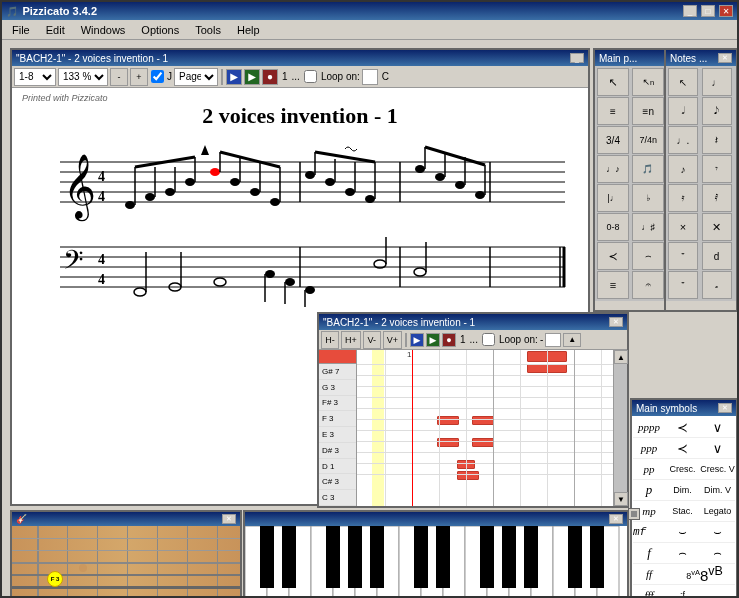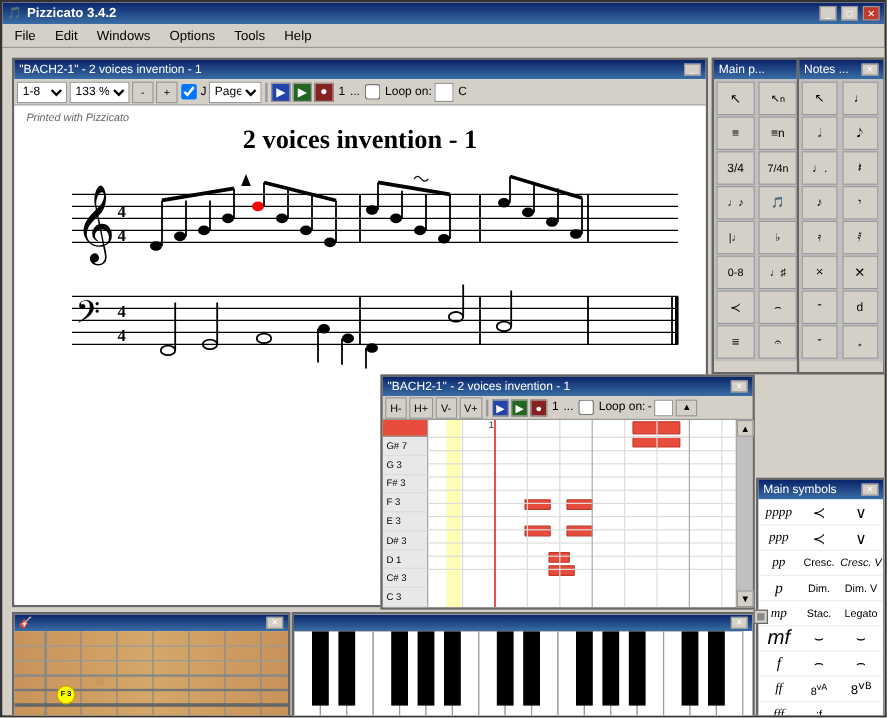--- a/index.html
+++ b/index.html
@@ -371,46 +371,46 @@
           <div style="flex:1;text-align:center;font-size:13px;cursor:pointer;">∨</div>
         </div>
         <div style="display:flex;align-items:center;height:21px;border-bottom:1px solid #eee;">
           <div style="width:32px;text-align:center;font-size:11px;font-family:'Times New Roman',serif;font-style:italic;cursor:pointer;">ppp</div>
           <div style="flex:1;text-align:center;font-size:13px;cursor:pointer;">≺</div>
           <div style="flex:1;text-align:center;font-size:13px;cursor:pointer;">∨</div>
         </div>
         <div style="display:flex;align-items:center;height:21px;border-bottom:1px solid #eee;">
           <div style="width:32px;text-align:center;font-size:11px;font-family:'Times New Roman',serif;font-style:italic;cursor:pointer;">pp</div>
           <div style="flex:1;text-align:center;font-size:9px;cursor:pointer;">Cresc.</div>
-          <div style="flex:1;text-align:center;font-size:9px;cursor:pointer;font-style:italic;">Cresc. V</div>
+          <div style="flex:1;text-align:center;font-size:9px;cursor:pointer;">Cresc. V</div>
         </div>
         <div style="display:flex;align-items:center;height:21px;border-bottom:1px solid #eee;">
           <div style="width:32px;text-align:center;font-size:13px;font-family:'Times New Roman',serif;font-style:italic;cursor:pointer;">p</div>
           <div style="flex:1;text-align:center;font-size:9px;cursor:pointer;">Dim.</div>
           <div style="flex:1;text-align:center;font-size:9px;cursor:pointer;">Dim. V</div>
         </div>
         <div style="display:flex;align-items:center;height:21px;border-bottom:1px solid #eee;">
           <div style="width:32px;text-align:center;font-size:11px;font-family:'Times New Roman',serif;font-style:italic;cursor:pointer;">mp</div>
           <div style="flex:1;text-align:center;font-size:9px;cursor:pointer;">Stac.</div>
           <div style="flex:1;text-align:center;font-size:9px;cursor:pointer;">Legato</div>
         </div>
         <div style="display:flex;align-items:center;height:21px;border-bottom:1px solid #eee;">
-          <div style="width:32px;text-align:center;font-size:17px;font-family:Liberation Sans, sans-serif;font-style:italic;cursor:pointer;">mf</div>
+          <div style="width:32px;font-size:11px;font-family:Liberation Mono, monospace;font-style:italic;cursor:pointer;">mf</div>
           <div style="flex:1;text-align:center;font-size:13px;cursor:pointer;">⌣</div>
           <div style="flex:1;text-align:center;font-size:13px;cursor:pointer;">⌣</div>
         </div>
         <div style="display:flex;align-items:center;height:21px;border-bottom:1px solid #eee;">
           <div style="width:32px;text-align:center;font-size:13px;font-family:'Times New Roman',serif;font-style:italic;cursor:pointer;">f</div>
           <div style="flex:1;text-align:center;font-size:13px;cursor:pointer;">⌢</div>
           <div style="flex:1;text-align:center;font-size:13px;cursor:pointer;">⌢</div>
         </div>
         <div style="display:flex;align-items:center;height:21px;border-bottom:1px solid #eee;">
           <div style="width:32px;text-align:center;font-size:11px;font-family:'Times New Roman',serif;font-style:italic;cursor:pointer;">ff</div>
-          <div style="flex:1;text-align:center;font-size:9px;cursor:pointer;">8<sup>vA</sup></div>
-          <div style="flex:1;text-align:center;font-size:11px;cursor:pointer;font-family:Liberation Mono, monospace;">8<sup>vB</sup></div>
+          <div style="flex:1;text-align:right;font-size:9px;cursor:pointer;">8<sup>vA</sup></div>
+          <div style="flex:1;font-size:15px;cursor:pointer;">8<sup>vB</sup></div>
         </div>
         <div style="display:flex;align-items:center;height:21px;border-bottom:1px solid #eee;">
           <div style="width:32px;text-align:center;font-size:11px;font-family:'Times New Roman',serif;font-style:italic;cursor:pointer;">fff</div>
           <div style="flex:1;text-align:center;font-size:9px;cursor:pointer;">:f</div>
           <div style="flex:1;text-align:center;font-size:9px;cursor:pointer;"></div>
         </div>
 
       </div>
     </div>
 

